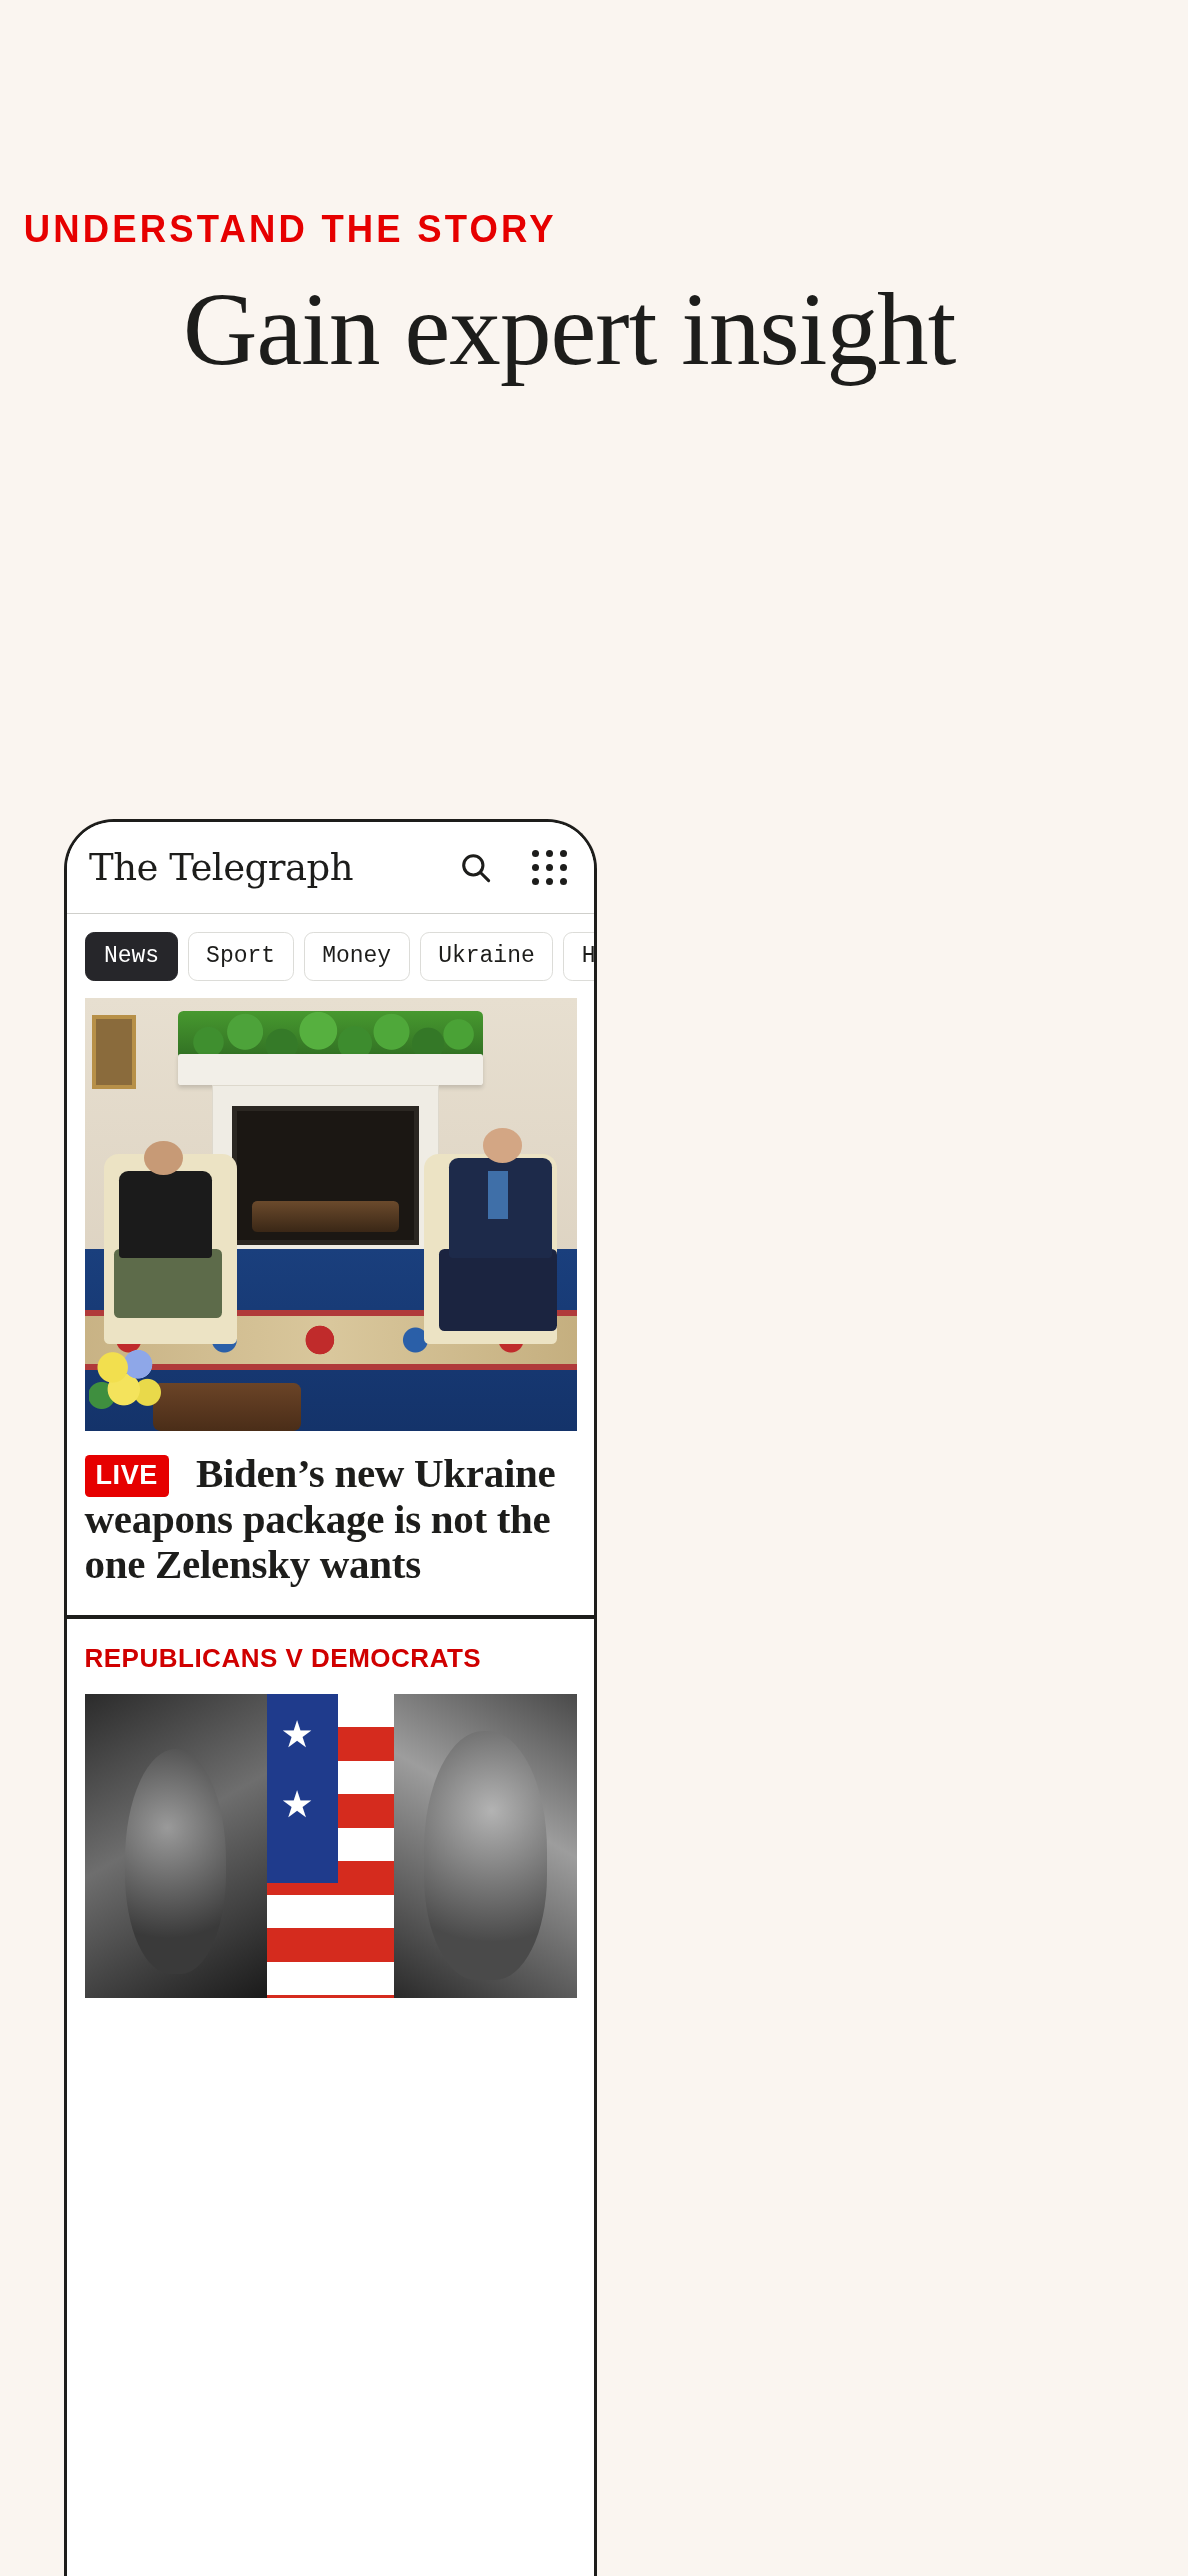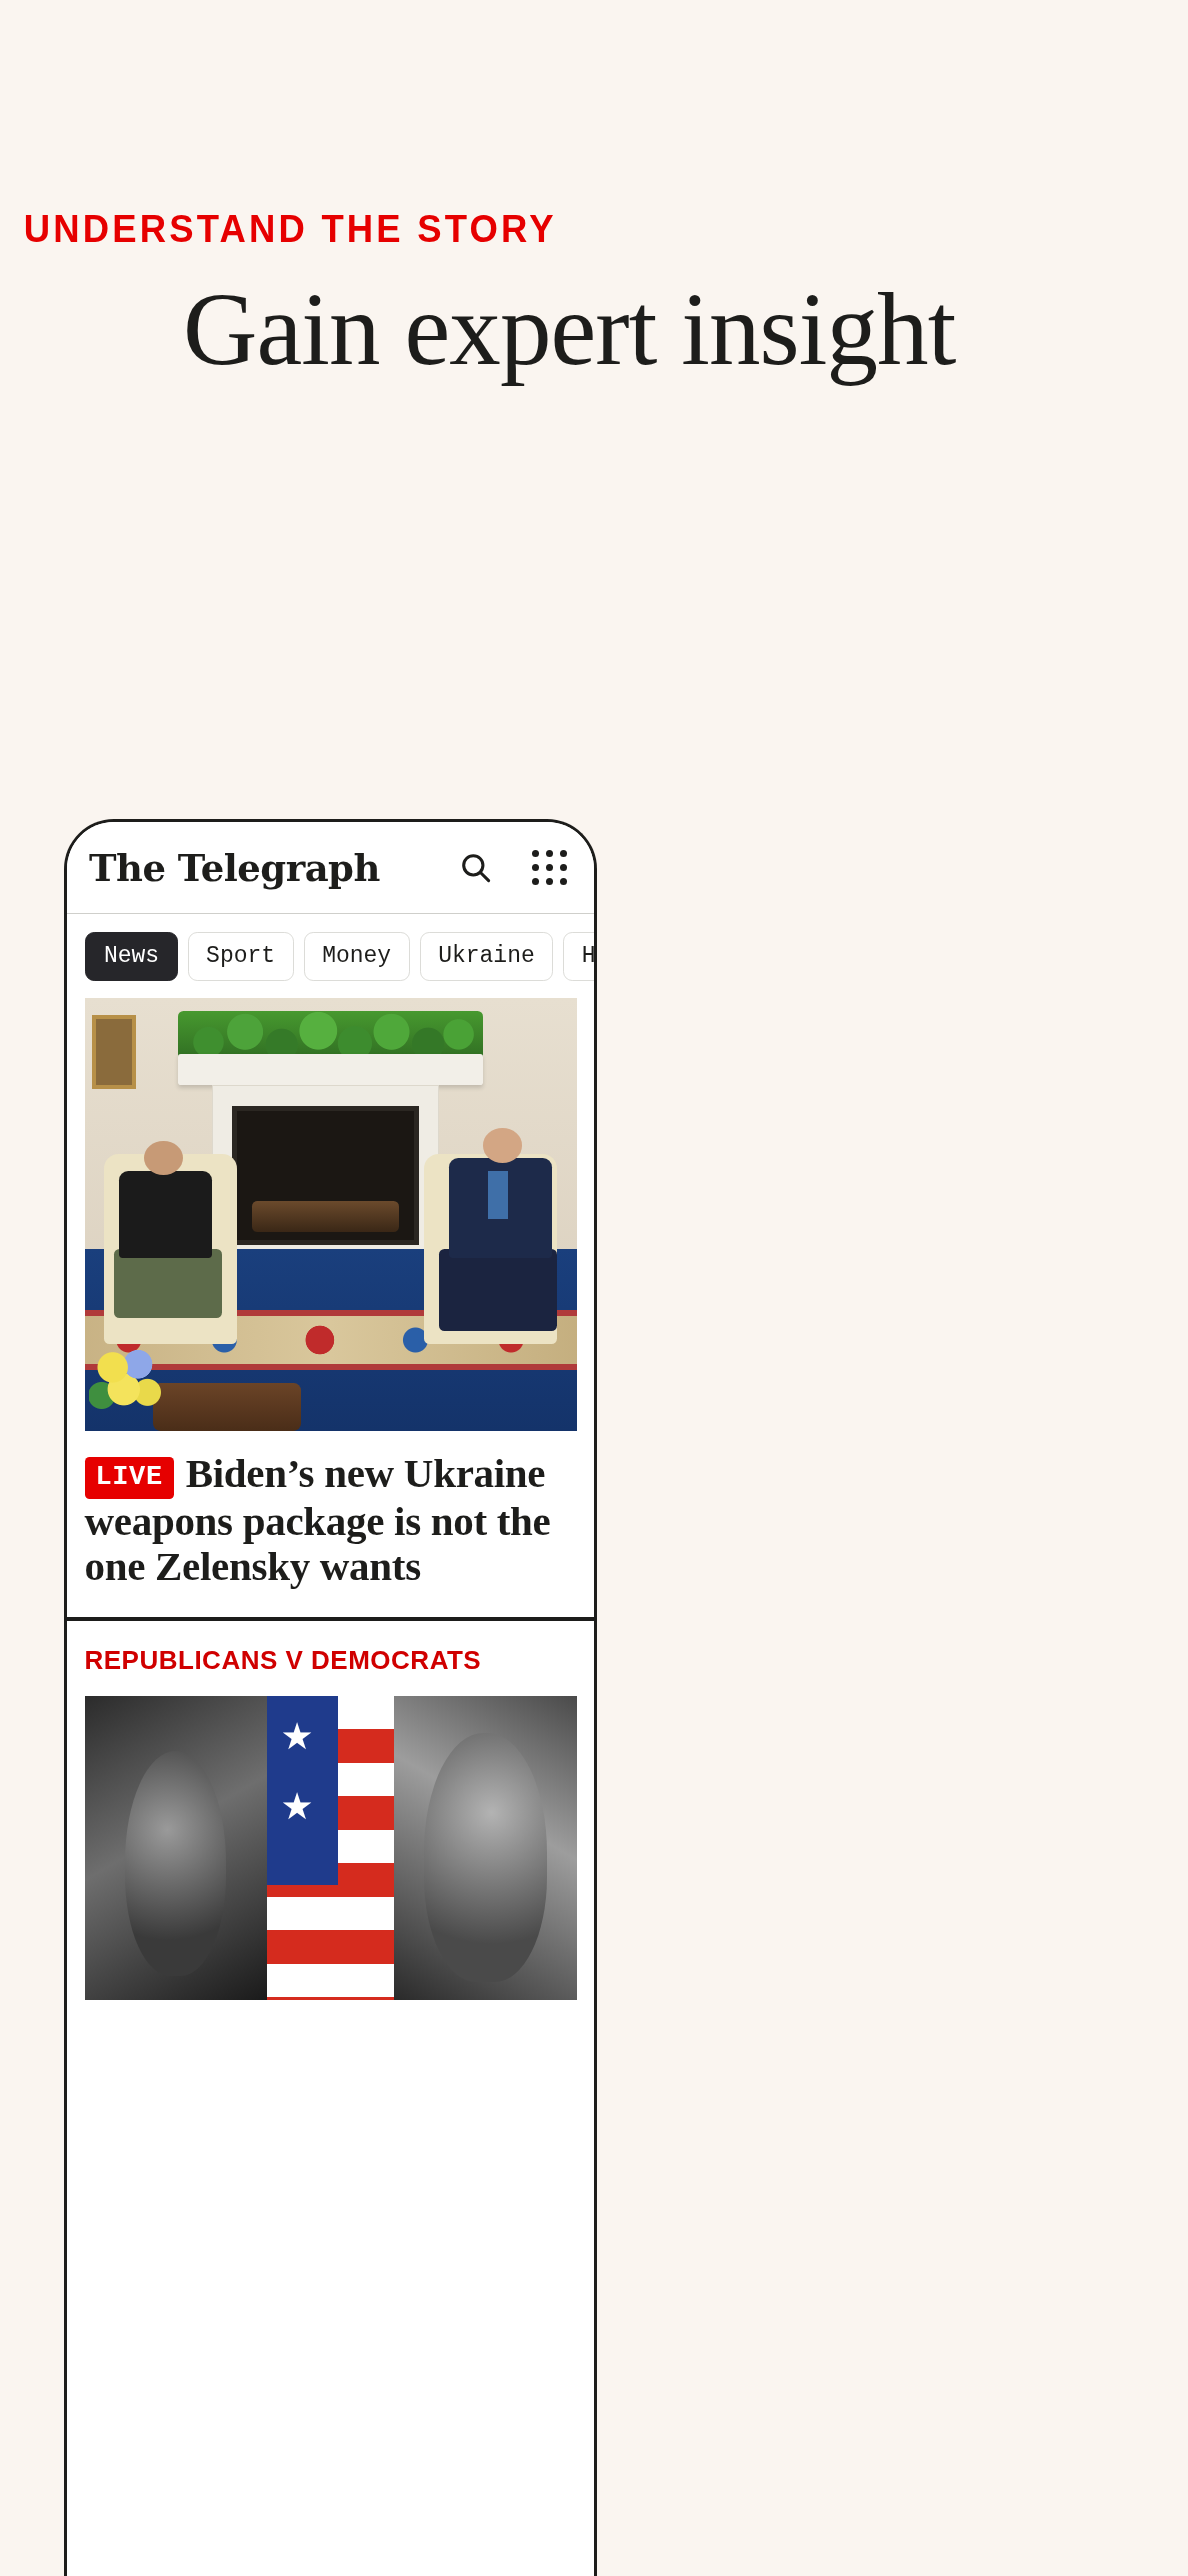--- a/index.html
+++ b/index.html
@@ -72,21 +72,21 @@
     display: flex;
     align-items: center;
     justify-content: space-between;
     padding: 0 24px 0 22px;
     border-bottom: 1.4px solid #cfcfcb;
     background: #fff;
   }
 
   .ph-logo {
     font-family: "DejaVu Serif", "Liberation Serif", serif;
-    font-weight: 700;
+    font-weight: 400;
     font-size: 37px;
     letter-spacing: -0.5px;
     color: #1d1d1b;
     white-space: nowrap;
     font-style: normal;
   }
 
   .ph-actions {
     display: flex;
     align-items: center;
@@ -157,28 +157,28 @@
     line-height: 1.09;
     color: #1d1d1b;
     padding: 20px 0 28px 0;
     letter-spacing: -0.3px;
   }
 
   .live-badge {
     display: inline-block;
     background: #e60000;
     color: #fff;
-    font-family: Liberation Mono, monospace;
+    font-family: Liberation Sans, sans-serif;
     font-weight: 700;
     font-size: 27px;
     letter-spacing: 0.6px;
     line-height: 1;
     padding: 7.4px 11px 8.3px 11px;
     border-radius: 4.6px;
-    margin-right: 12px;
+    margin-right: 27px;
     vertical-align: 2.8px;
   }
 
   .card-sep {
     height: 4.6px;
     background: #1d1d1b;
     margin: 0;
   }
 
   .kicker {

